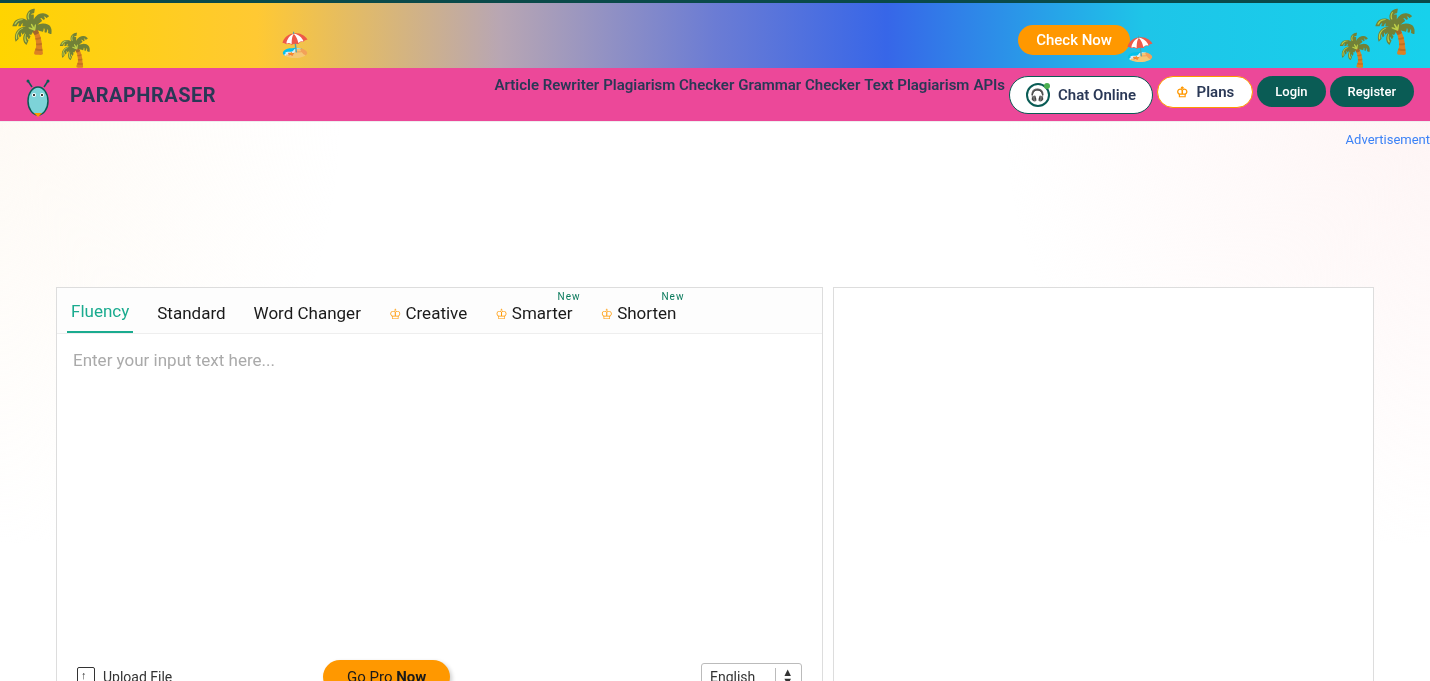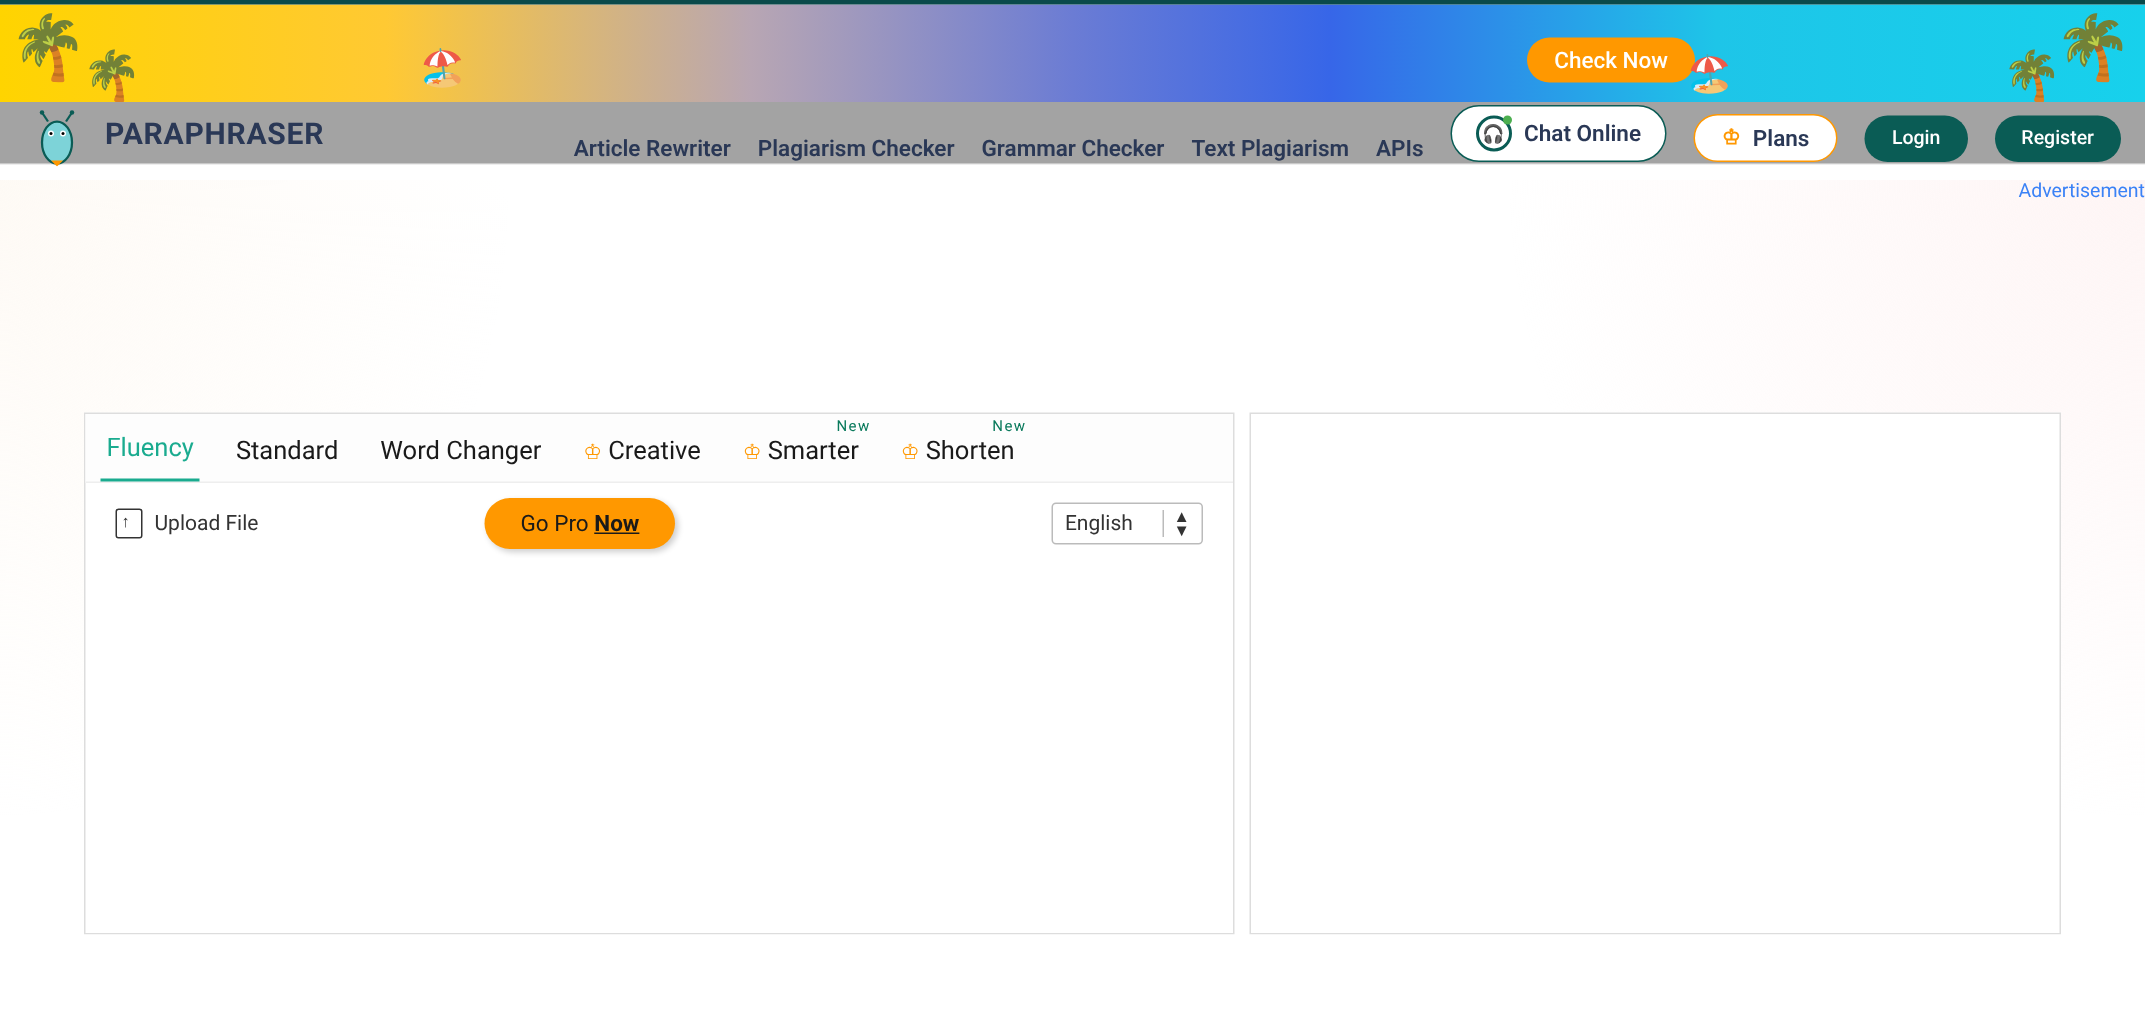--- a/index.html
+++ b/index.html
@@ -9,25 +9,25 @@
 .banner-text b{font-weight:700}
 .banner-check{position:absolute;right:300px;top:22px;background:#ff9800;color:#fff;padding:6px 18px;border-radius:20px;font-size:15px;font-weight:500;border:none;cursor:pointer}
 .palm{position:absolute;color:#0a5c55;font-size:42px}
 .palm.l1{left:6px;top:4px}
 .palm.l2{left:55px;top:28px;font-size:32px}
 .palm.r1{right:8px;top:4px}
 .palm.r2{right:55px;top:28px;font-size:32px}
 .umb{position:absolute;font-size:24px}
 .umb.l{left:280px;top:28px}
 .umb.r{right:275px;top:32px}
-.header{height:42px;display:flex;align-items:center;padding:0 16px;border-bottom:1px solid #eee;background:#a3a3a3}
+.header{height:54px;display:flex;align-items:center;padding:0 16px;border-bottom:1px solid #eee;background:#ec4899}
 .logo{display:flex;align-items:center;gap:10px}
 .logo-img{width:44px;height:44px;display:flex;align-items:center;justify-content:center}
 .logo-text{font-size:20px;font-weight:700;color:#2a3856;letter-spacing:.5px}
-.nav{margin-left:auto;display:flex;align-items:flex-end;gap:18px}
+.nav{margin-left:auto;display:flex;align-items:flex-start;gap:4px}
 .nav-link{color:#2a3856;font-weight:600;font-size:15px;text-decoration:none;cursor:pointer}
 .chat-btn{display:flex;align-items:center;gap:8px;padding:6px 16px;border:1px solid #0a5c55;border-radius:20px;background:#fff;cursor:pointer}
 .chat-btn .chat-icon{width:24px;height:24px;border:2px solid #0a5c55;border-radius:50%;display:flex;align-items:center;justify-content:center;font-size:12px;color:#0a5c55;position:relative}
 .chat-btn .chat-icon::after{content:"";position:absolute;top:-2px;right:-2px;width:6px;height:6px;background:#4caf50;border-radius:50%}
 .chat-btn span{font-weight:600;color:#2a3856;font-size:15px}
 .plans-btn{display:flex;align-items:center;gap:8px;padding:6px 18px;border:1.5px solid #ff9800;border-radius:20px;background:#fff;cursor:pointer;color:#2a3856;font-weight:600;font-size:15px}
 .crown{color:#ff9800;font-size:14px}
 .login-btn,.register-btn{padding:8px 18px;background:#0a5c55;color:#fff;border:none;border-radius:20px;font-size:13px;font-weight:500;cursor:pointer}
 .ad-label{text-align:right;color:#3b82f6;font-size:13px;padding:10px 0}
 .ad-space{height:130px}
@@ -115,20 +115,23 @@
 <div class="main">
   <div class="panel left">
     <div class="tabs">
       <div class="tab active">Fluency</div>
       <div class="tab">Standard</div>
       <div class="tab">Word Changer</div>
       <div class="tab pro"><span>Creative</span></div>
       <div class="tab pro"><span>Smarter</span><span class="badge">New</span></div>
       <div class="tab pro"><span>Shorten</span><span class="badge">New</span></div>
     </div>
+    <div class="input-area">
+      <textarea placeholder="Enter your input text here..." style=""></textarea>
+    </div>
     <div class="bottom-bar">
       <div class="upload">
         <div class="upload-icon"></div>
         <span>Upload File</span>
       </div>
       <button class="go-pro">
         <span>Go Pro </span><b>Now</b>
       </button>
       <div class="lang-select">
         <span>English</span>

